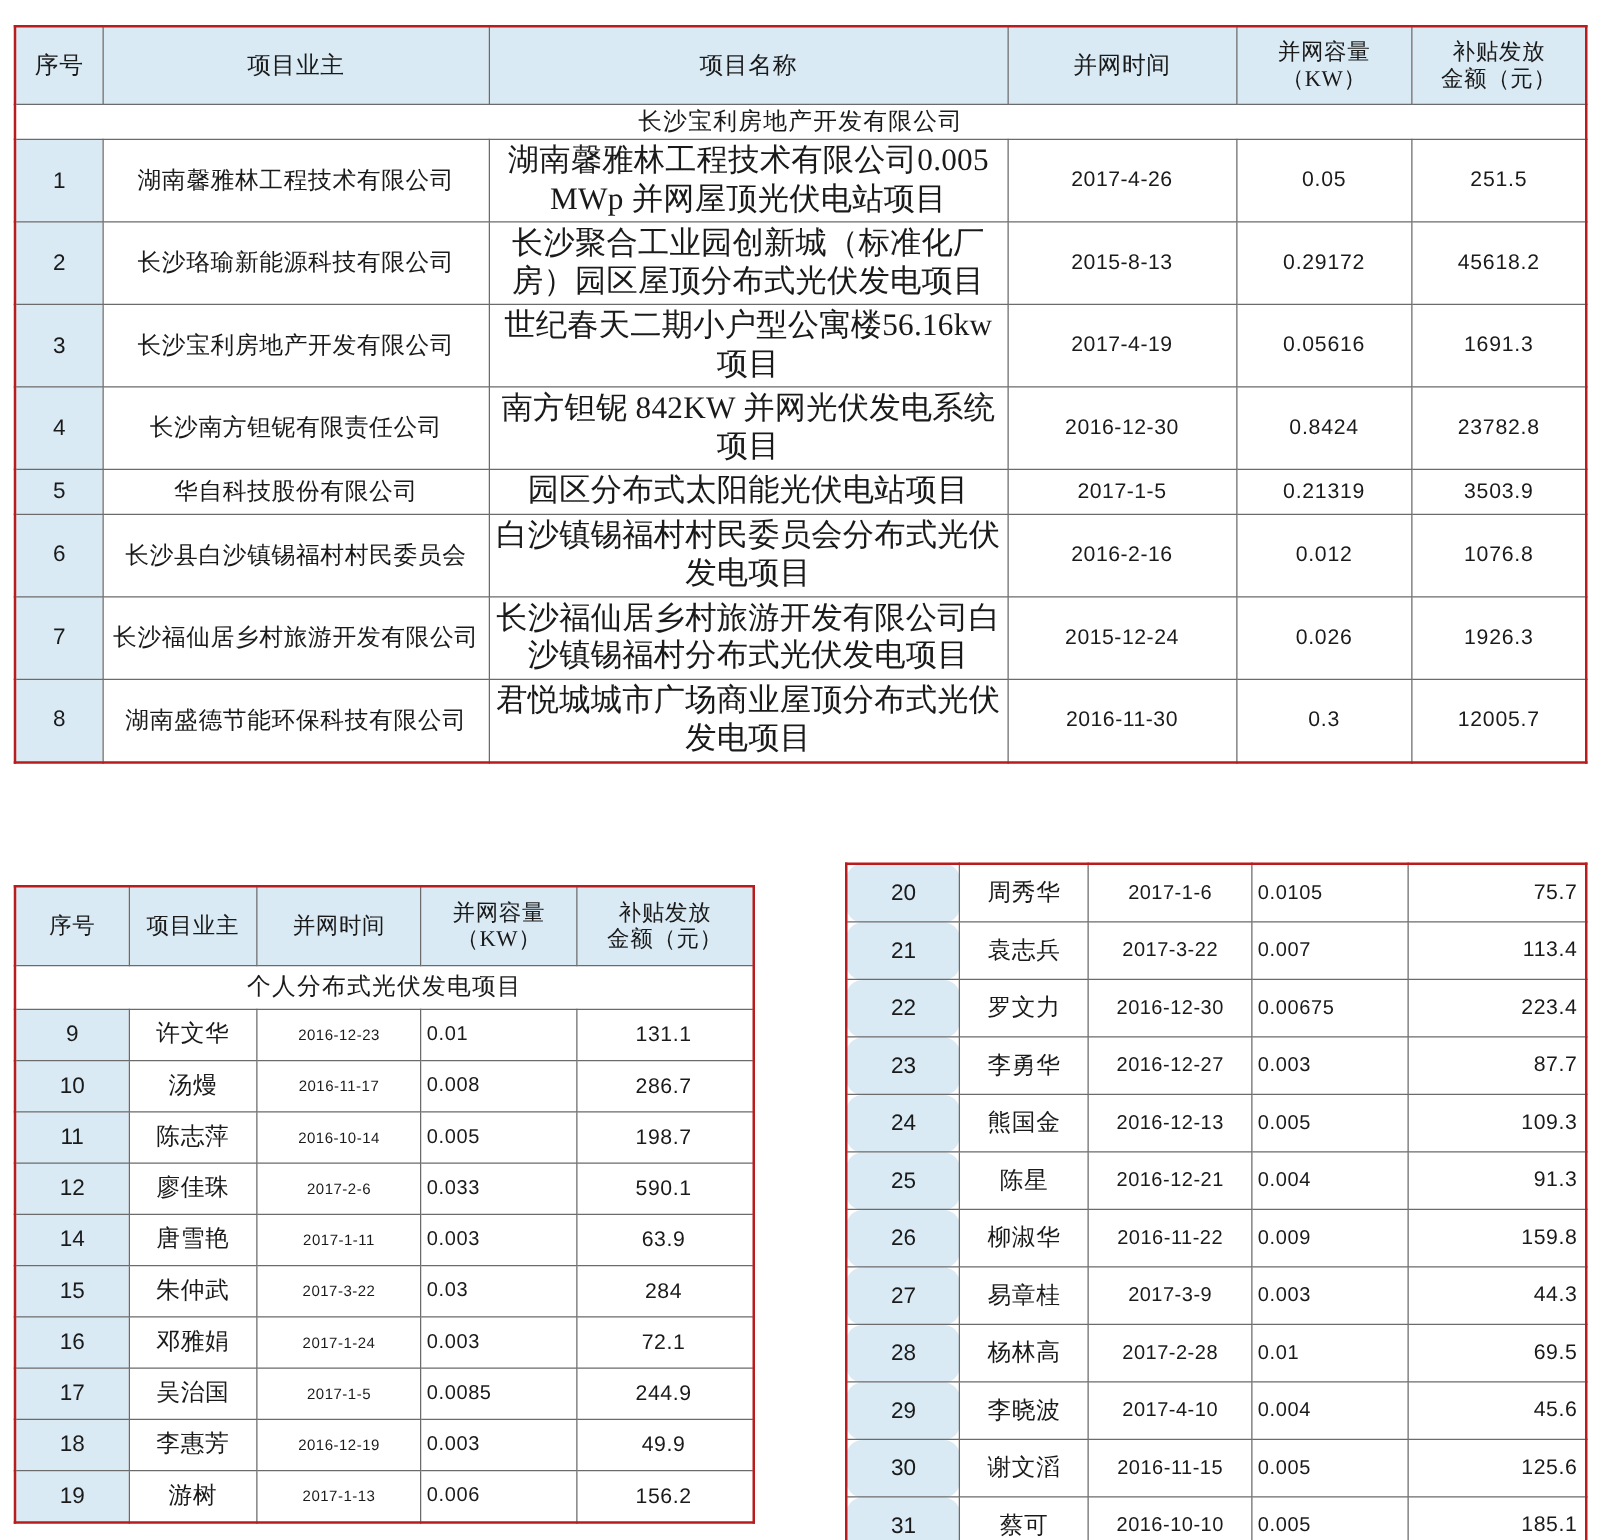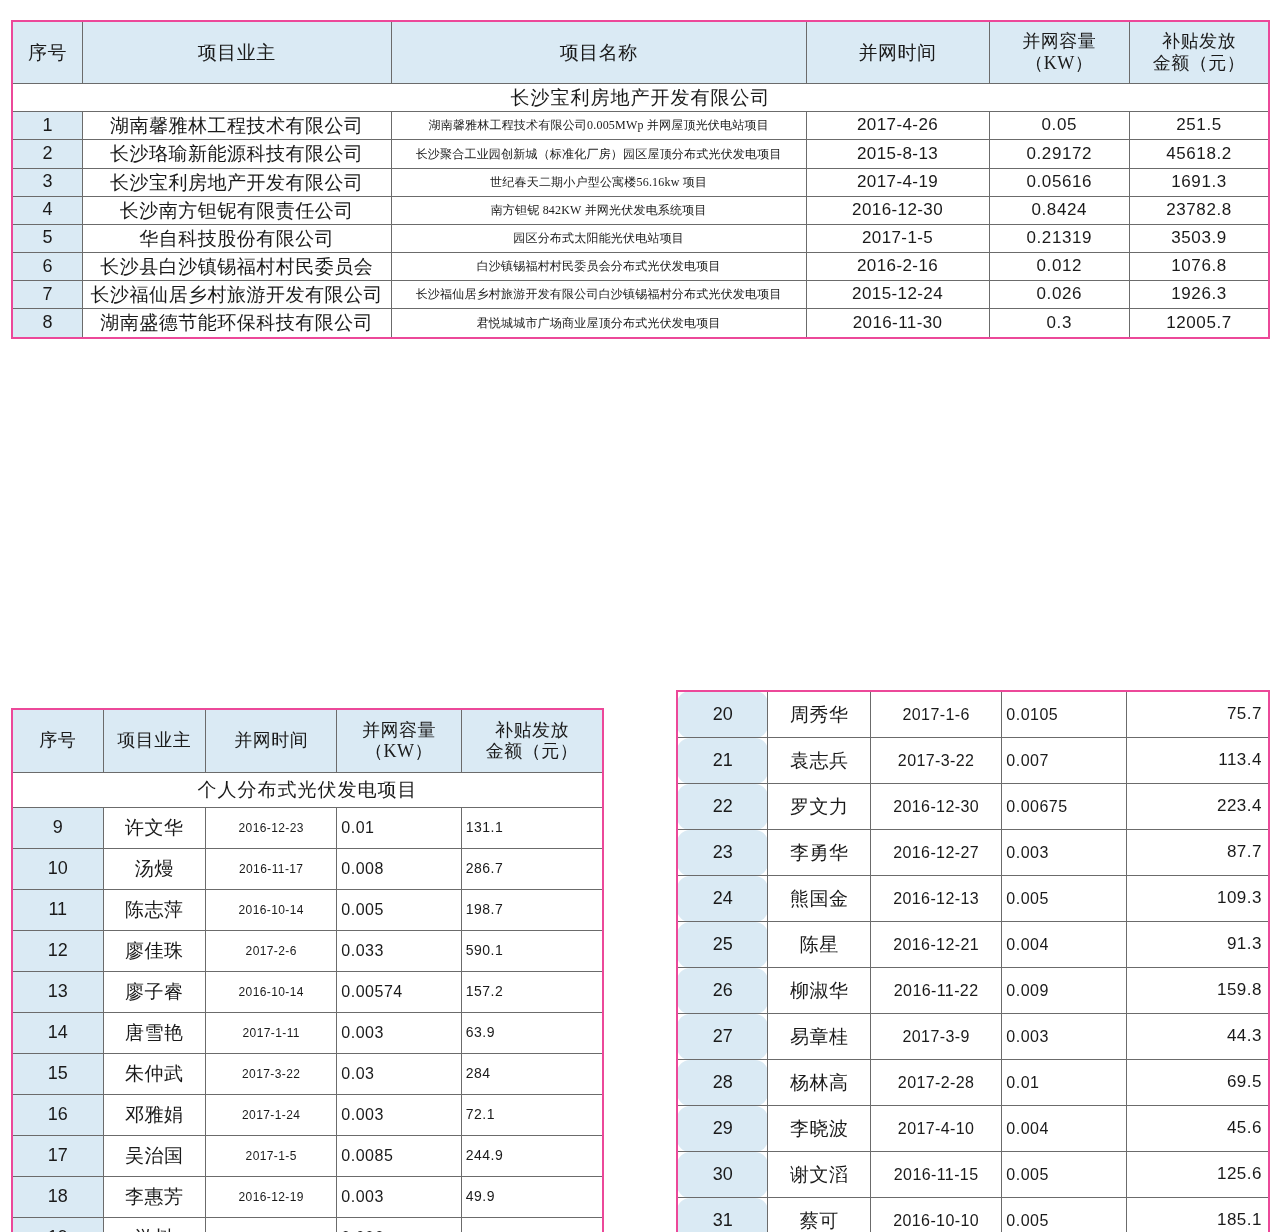--- a/index.html
+++ b/index.html
@@ -32,21 +32,21 @@
     border: 1px solid #6b6b6b;
     padding: 2px 4px;
     vertical-align: middle;
     text-align: center;
     font-weight: normal;
     line-height: 1.22;
     word-break: break-all;
   }
   
   table.grid {
-    border: 2px solid #ec4899;
+    border: 2px solid #b91c1c;
   }
 
   .hdr td {
     background: #daeaf4;
     font-size: 19px;
     letter-spacing: 0.5px;
   }
   .hdr td.two-line {
     line-height: 1.18;
     font-size: 18px;
@@ -63,21 +63,21 @@
   .idx {
     background: #daeaf4;
     font-size: 18px;
     font-family: "Liberation Sans", sans-serif;
   }
   .owner {
     font-size: 19px;
     letter-spacing: 0.5px;
   }
   .pname {
-    font-size: 12px;
+    font-size: 25px;
     letter-spacing: 0.2px;
     line-height: 1.3;
   }
 
   
   #table-top {
     position: absolute;
     left: 11px;
     top: 20px;
     width: 1259px;
@@ -104,21 +104,21 @@
   #table-bl col.c-cap   { width: 108px; }
   #table-bl col.c-amt   { width: 123px; }
 
   #table-bl .hdr td { height: 58px; font-size: 18px; }
   #table-bl .section-row td { height: 30px; font-size: 19px; }
   #table-bl tbody tr.data-row td { height: 36px; }
 
   #table-bl td.owner { font-size: 19px; }
   #table-bl td.date  { font-family: "Liberation Sans", sans-serif; font-size: 12px; letter-spacing: 0.4px; }
   #table-bl td.cap   { font-family: "Liberation Sans", sans-serif; font-size: 16px; text-align: left; padding-left: 4px; letter-spacing: 0.5px; }
-  #table-bl td.amt   { font-family: "Liberation Sans", sans-serif; font-size: 14px; text-align: left; padding-right: 6px; letter-spacing: 0.5px; }
+  #table-bl td.amt   { font-family: "Liberation Sans", sans-serif; font-size: 17px; text-align: center; padding-right: 6px; letter-spacing: 0.5px; }
 
   
   #table-br {
     position: absolute;
     left: 676px;
     top: 690px;
     width: 594px;
   }
   #table-br col.c-idx   { width: 79px; }
   #table-br col.c-owner { width: 89px; }
@@ -285,27 +285,20 @@
         <td class="amt">198.7</td>
       </tr>
       <tr class="data-row">
         <td class="idx">12</td>
         <td class="owner">廖佳珠</td>
         <td class="date">2017-2-6</td>
         <td class="cap">0.033</td>
         <td class="amt">590.1</td>
       </tr>
       <tr class="data-row">
-        <td class="idx">13</td>
-        <td class="owner">廖子睿</td>
-        <td class="date">2016-10-14</td>
-        <td class="cap">0.00574</td>
-        <td class="amt">157.2</td>
-      </tr>
-      <tr class="data-row">
         <td class="idx">14</td>
         <td class="owner">唐雪艳</td>
         <td class="date">2017-1-11</td>
         <td class="cap">0.003</td>
         <td class="amt">63.9</td>
       </tr>
       <tr class="data-row">
         <td class="idx">15</td>
         <td class="owner">朱仲武</td>
         <td class="date">2017-3-22</td>

